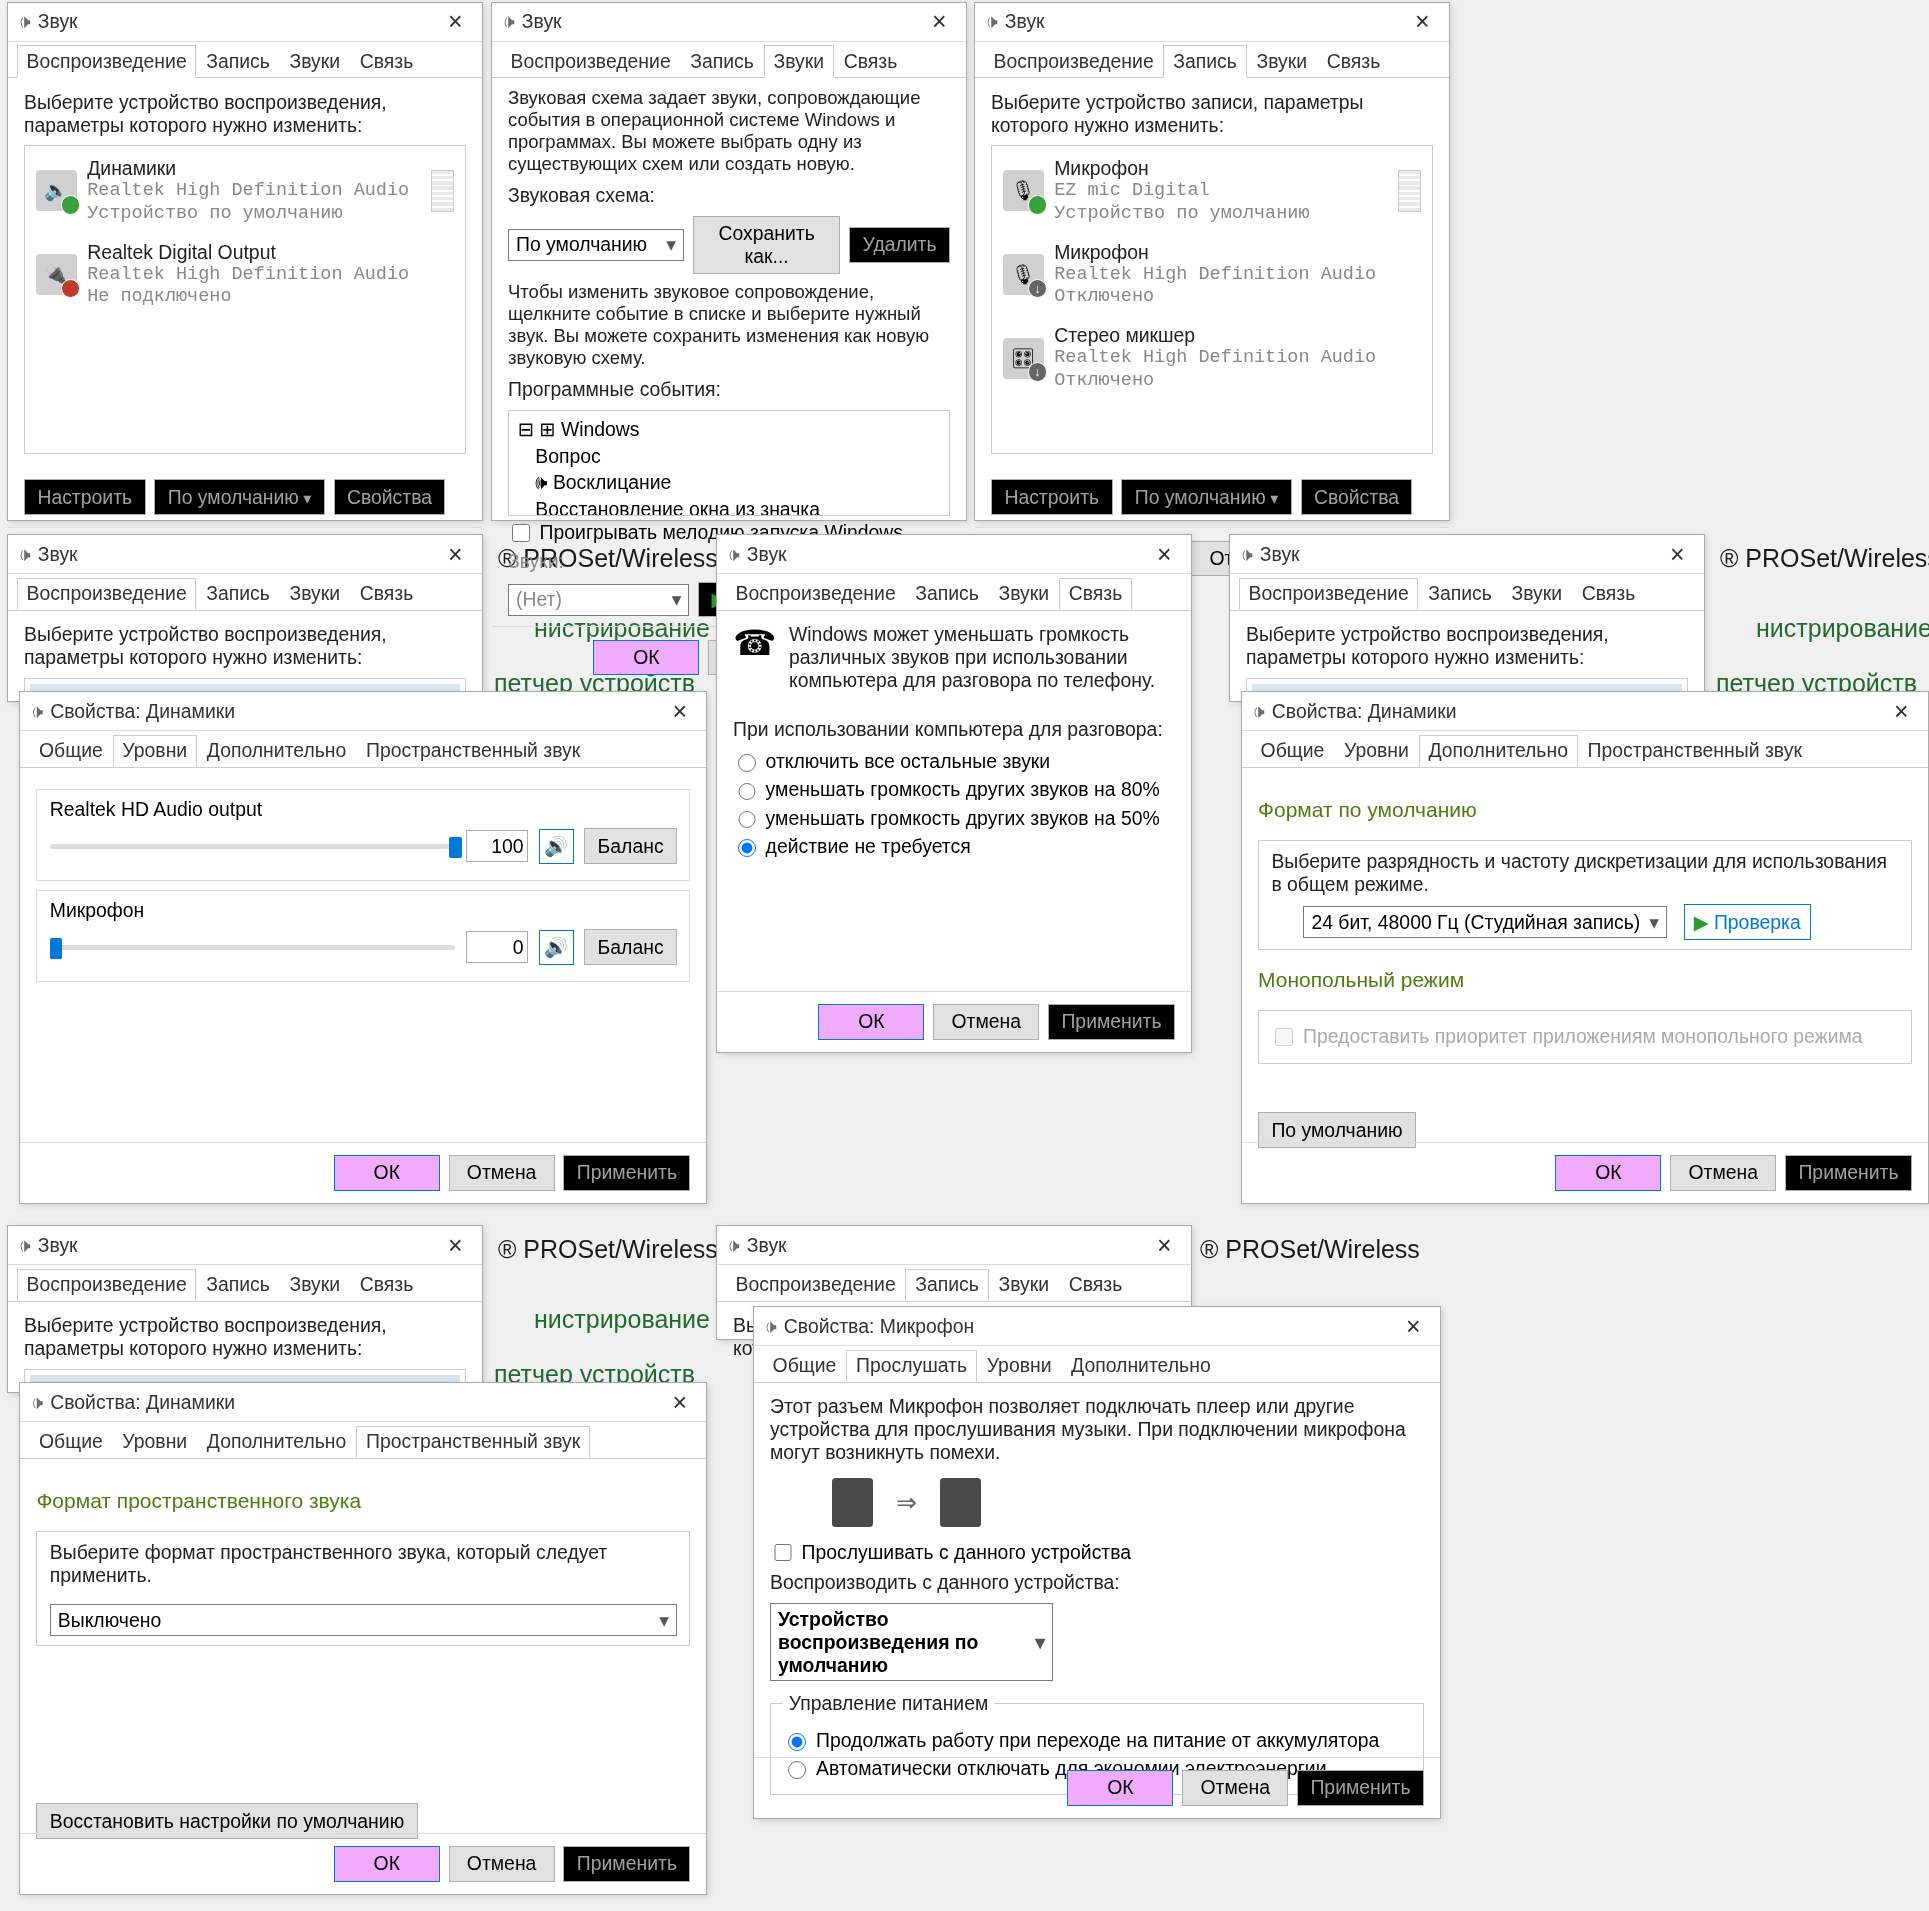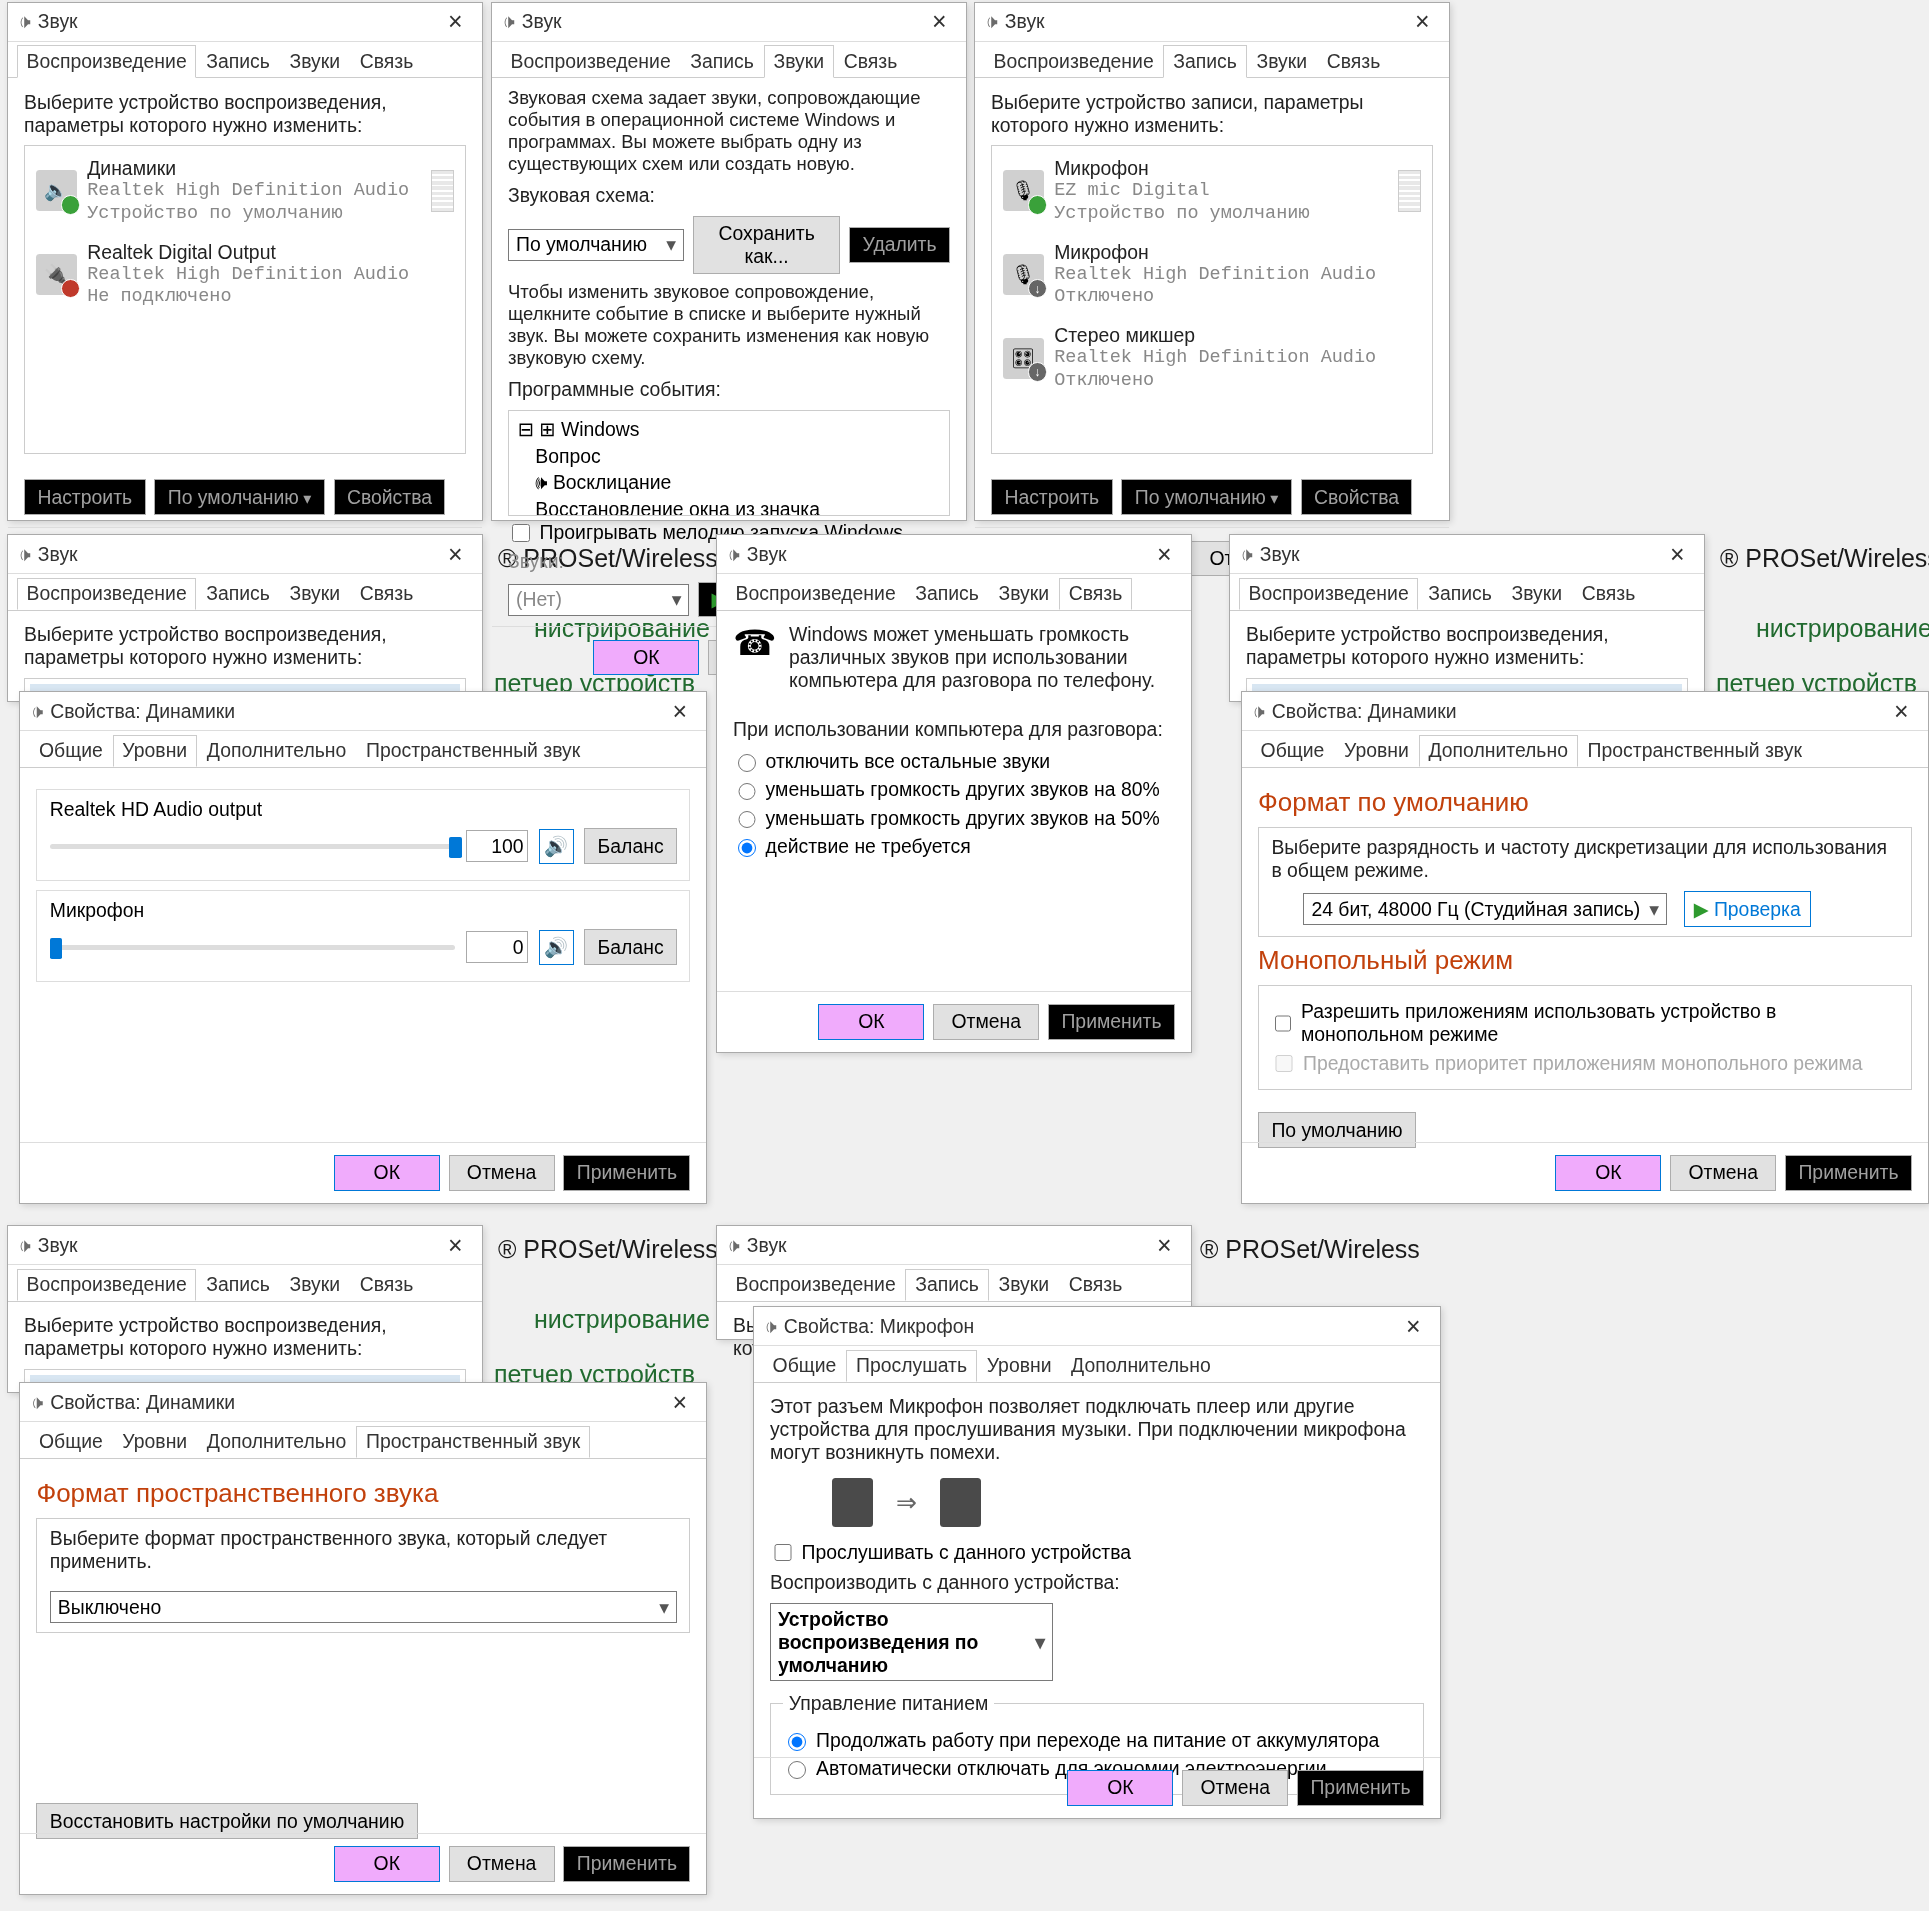--- a/index.html
+++ b/index.html
@@ -38,21 +38,21 @@
   .button-row { display:flex; padding:12.4px 16px; gap:8.8px; }
   .button-row.right { justify-content:flex-end; }
   .btn { min-width:106px; padding:5.3px 12.4px; font-size:19.4px; border:0.9px solid #adadad; background:#e1e1e1; cursor:pointer; }
   .btn.primary { border:1.8px solid #0078d7; background:#f0abfc; }
   .btn.disabled { color:#a0a0a0; background:#000000; }
   .btn.dropdown::after { content:' ▾'; font-size:16px; }
   .combo { border:0.9px solid #7a7a7a; padding:3.5px 7px; font-size:19.4px; background:#fff; display:inline-flex; align-items:center; justify-content:space-between; min-width:176px; }
   .combo::after { content:'▾'; margin-left:8.8px; color:#555; }
   fieldset { border:0.9px solid #ccc; margin:8.8px 0; padding:8.8px 12.4px; }
   legend { font-size:19.4px; color:#222; padding:0 5.3px; }
-  .group-label { font-size:26px; color:#c2410c; margin:7px 0; }
+  .group-label { font-size:21px; color:#4d7c0f; margin:18px 0; }
   .checkbox, .radio { display:flex; align-items:center; gap:7px; margin:5.3px 0; font-size:19.4px; }
   .checkbox input, .radio input { width:17.6px; height:17.6px; }
   .tree { border:0.9px solid #ccc; padding:5.3px; font-size:19.4px; height:159px; overflow:auto; }
   .tree-item { padding:1.8px 0 1.8px 21px; position:relative; }
   .tree-item.root { padding-left:3.5px; display:flex; align-items:center; gap:5.3px; }
   .slider-row { display:flex; align-items:center; gap:10.6px; margin:7px 0; }
   .slider-track { flex:1; height:5.3px; background:#ddd; position:relative; border-radius:2.6px; }
   .slider-thumb { position:absolute; top:-7px; width:12.4px; height:21px; background:#0078d7; border-radius:1.8px; }
   .num-box { border:0.9px solid #aaa; width:62px; padding:3.5px; text-align:right; font-size:19.4px; }
   .small-btn { border:0.9px solid #0078d7; color:#0078d7; background:#fff; padding:5.3px 8.8px; font-size:19.4px; display:inline-flex; align-items:center; gap:5.3px; }
@@ -406,24 +406,20 @@
       <div style="display:flex; gap:17px; align-items:center; margin-top:8.8px;padding-left:32px;">
         <div class="combo" style="min-width:282px;">24 бит, 48000 Гц (Студийная запись)</div>
         <button class="small-btn">
             <span class="play-tri">▶</span>
             <span>Проверка</span>
           </button>
       </div>
     </fieldset>
     <div class="group-label">Монопольный режим</div>
     <fieldset>
-      <label class="checkbox">
-          <input type="checkbox" style="">
-          <span>Разрешить приложениям использовать устройство в монопольном режиме</span>
-        </label>
       <label class="checkbox" style="color:#aaa;">
           <input type="checkbox" disabled="" style="">
           <span>Предоставить приоритет приложениям монопольного режима</span>
         </label>
     </fieldset>
   </div>
   <div style="position:absolute; bottom:55px; left:16px;">
     <button class="btn">По умолчанию</button>
   </div>
   <div class="button-row right" style="border-top:0.9px solid #ddd; position:absolute; bottom:0; left:0; right:0;">

